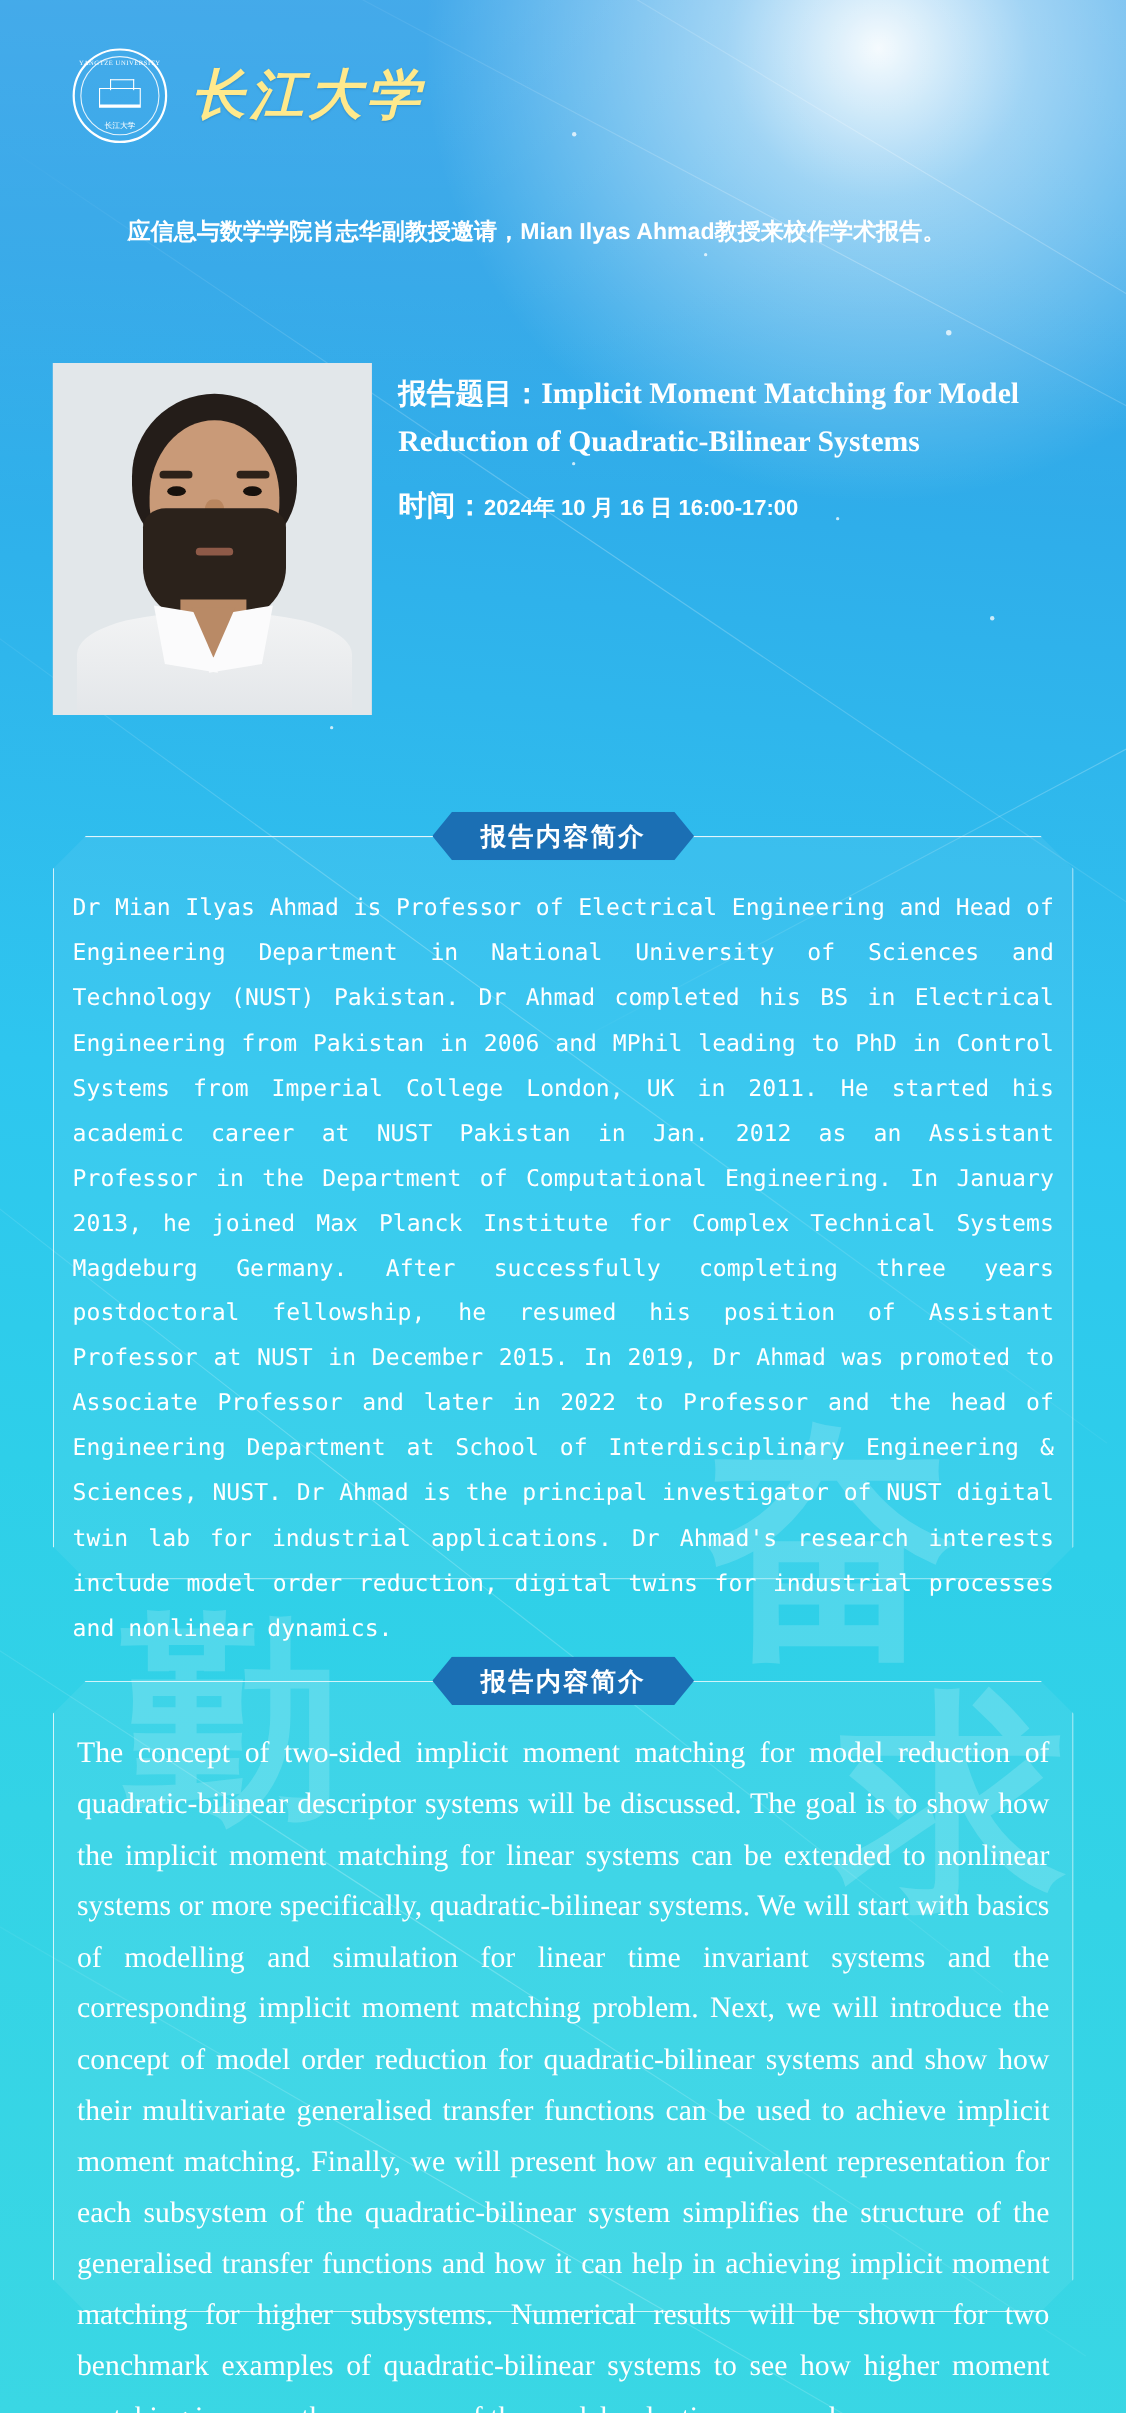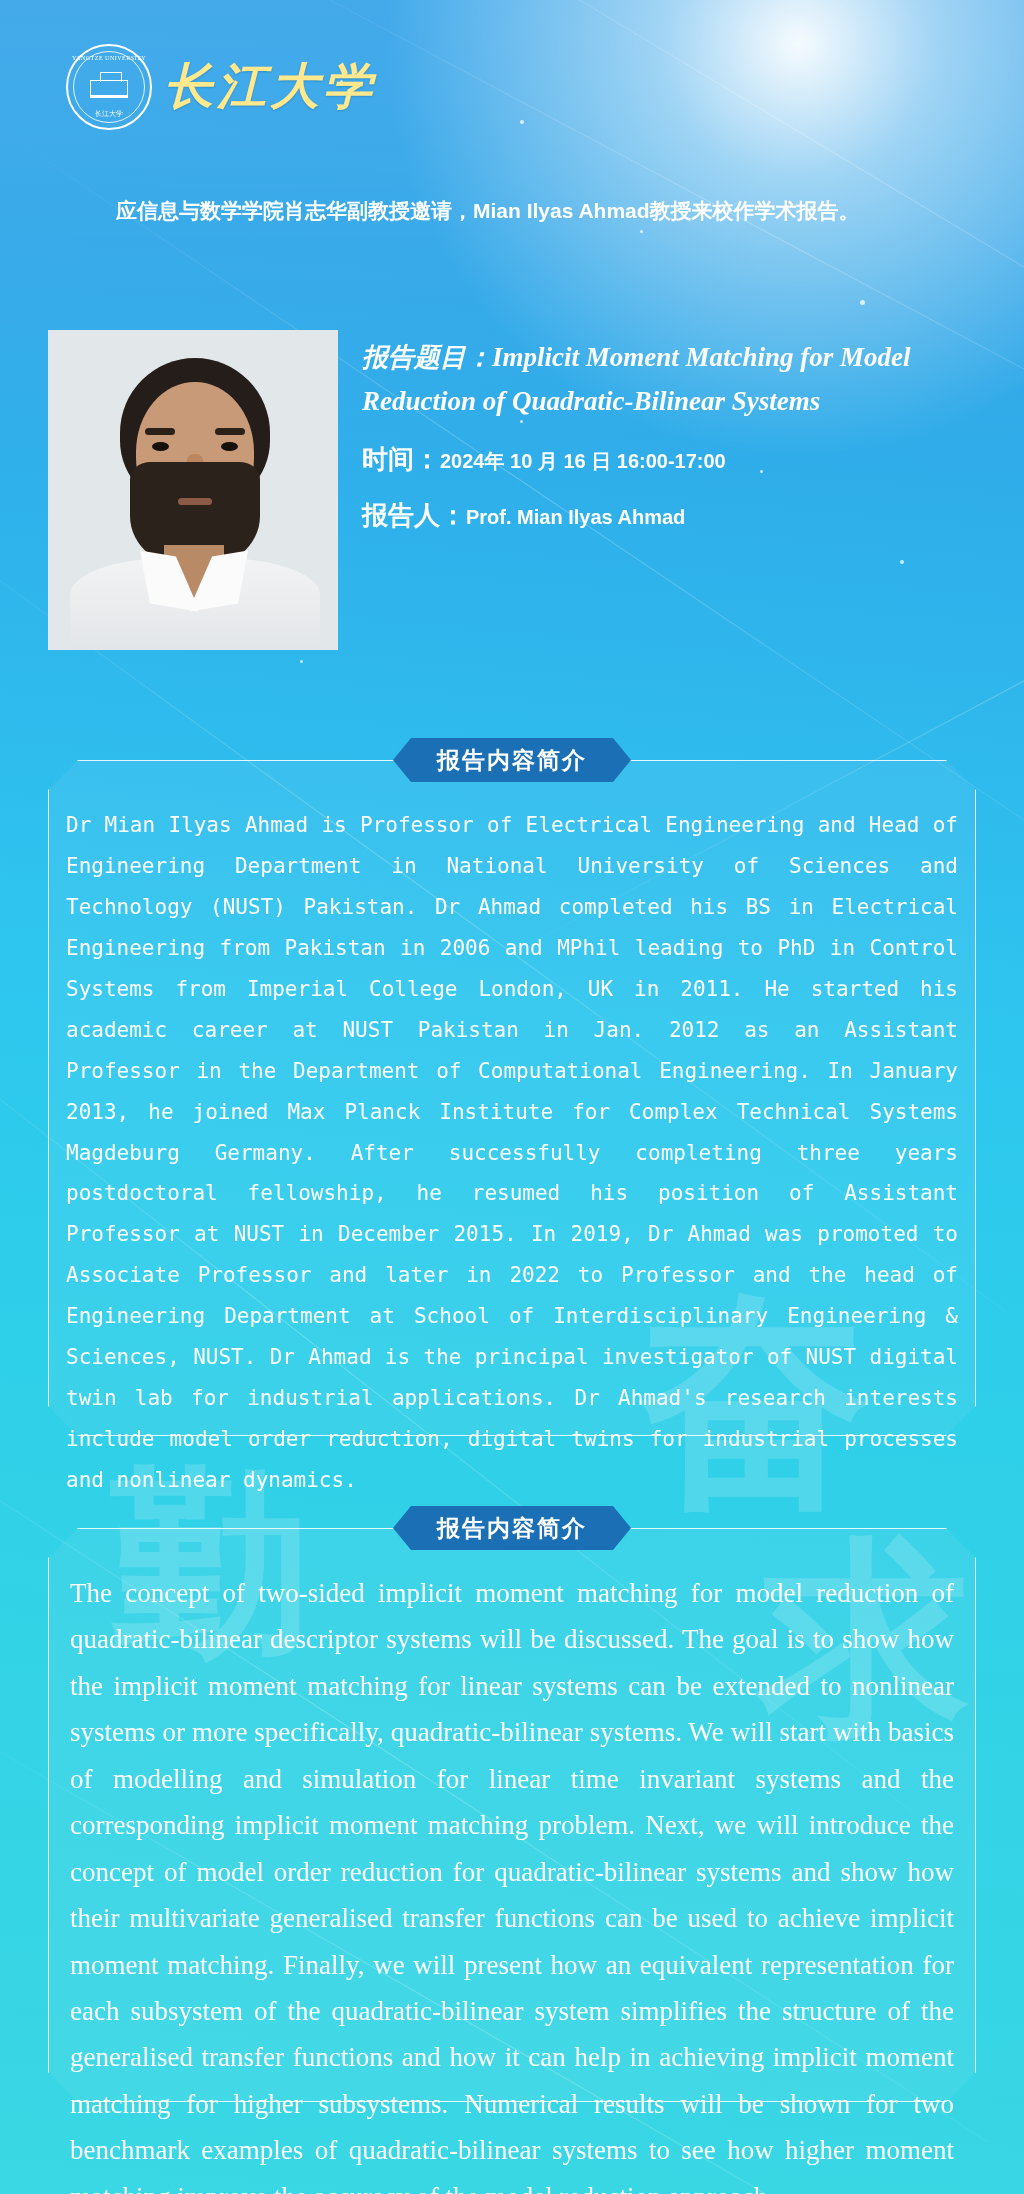--- a/index.html
+++ b/index.html
@@ -50,21 +50,21 @@
     user-select: none;
   }
 
   
   .header {
     position: absolute;
     top: 44px;
     left: 66px;
     display: flex;
     align-items: center;
-    gap: 12px;
+    gap: 22px;
   }
   .seal {
     width: 86px;
     height: 86px;
     border-radius: 50%;
     border: 2px solid #ffffff;
     position: relative;
     display: flex;
     align-items: center;
     justify-content: center;
@@ -228,21 +228,20 @@
     left: 362px;
     width: 660px;
     color: #ffffff;
   }
   .info-row { margin-bottom: 17px; }
   .info-serif {
     font-family: "Liberation Serif", serif;
     font-size: 27px;
     font-weight: bold;
     line-height: 1.62;
-    font-style: italic;
   }
   .lbl {
     font-family: "Liberation Sans", sans-serif;
     font-weight: bold;
     font-size: 26px;
   }
   .val {
     font-family: "Liberation Sans", sans-serif;
     font-weight: bold;
     font-size: 20px;
@@ -365,23 +364,20 @@
     <div class="ph-vneck"></div>
   </div>
 
   <div class="info">
     <div class="info-row info-serif">
       <span class="lbl">报告题目：</span><span>Implicit Moment Matching for Model Reduction of Quadratic-Bilinear Systems</span>
     </div>
     <div class="info-row info-line">
       <span class="lbl">时间：</span><span class="val">2024年 10 月 16 日 16:00-17:00</span>
     </div>
-    <div class="info-row info-line">
-      <span class="lbl">报告人：</span><span class="val">Prof. Mian Ilyas Ahmad</span>
-    </div>
   </div>
 
   <div class="banner" style="top:738px;">报告内容简介</div>
   <div class="panel p1"></div>
   <div class="bio-text">Dr Mian Ilyas Ahmad is Professor of Electrical Engineering and Head of Engineering Department in National University of Sciences and Technology (NUST) Pakistan. Dr Ahmad completed his BS in Electrical Engineering from Pakistan in 2006 and MPhil leading to PhD in Control Systems from Imperial College London, UK in 2011. He started his academic career at NUST Pakistan in Jan. 2012 as an Assistant Professor in the Department of Computational Engineering. In January 2013, he joined Max Planck Institute for Complex Technical Systems Magdeburg Germany. After successfully completing three years postdoctoral fellowship, he resumed his position of Assistant Professor at NUST in December 2015. In 2019, Dr Ahmad was promoted to Associate Professor and later in 2022 to Professor and the head of Engineering Department at School of Interdisciplinary Engineering &amp; Sciences, NUST. Dr Ahmad is the principal investigator of NUST digital twin lab for industrial applications. Dr Ahmad's research interests include model order reduction, digital twins for industrial processes and nonlinear dynamics.</div>
 
   <div class="banner" style="top:1506px;">报告内容简介</div>
   <div class="panel p2"></div>
   <div class="abs-text">The concept of two-sided implicit moment matching for model reduction of quadratic-bilinear descriptor systems will be discussed. The goal is to show how the implicit moment matching for linear systems can be extended to nonlinear systems or more specifically, quadratic-bilinear systems. We will start with basics of modelling and simulation for linear time invariant systems and the corresponding implicit moment matching problem. Next, we will introduce the concept of model order reduction for quadratic-bilinear systems and show how their multivariate generalised transfer functions can be used to achieve implicit moment matching. Finally, we will present how an equivalent representation for each subsystem of the quadratic-bilinear system simplifies the structure of the generalised transfer functions and how it can help in achieving implicit moment matching for higher subsystems. Numerical results will be shown for two benchmark examples of quadratic-bilinear systems to see how higher moment matching improve the accuracy of the model reduction approach.</div>
 

